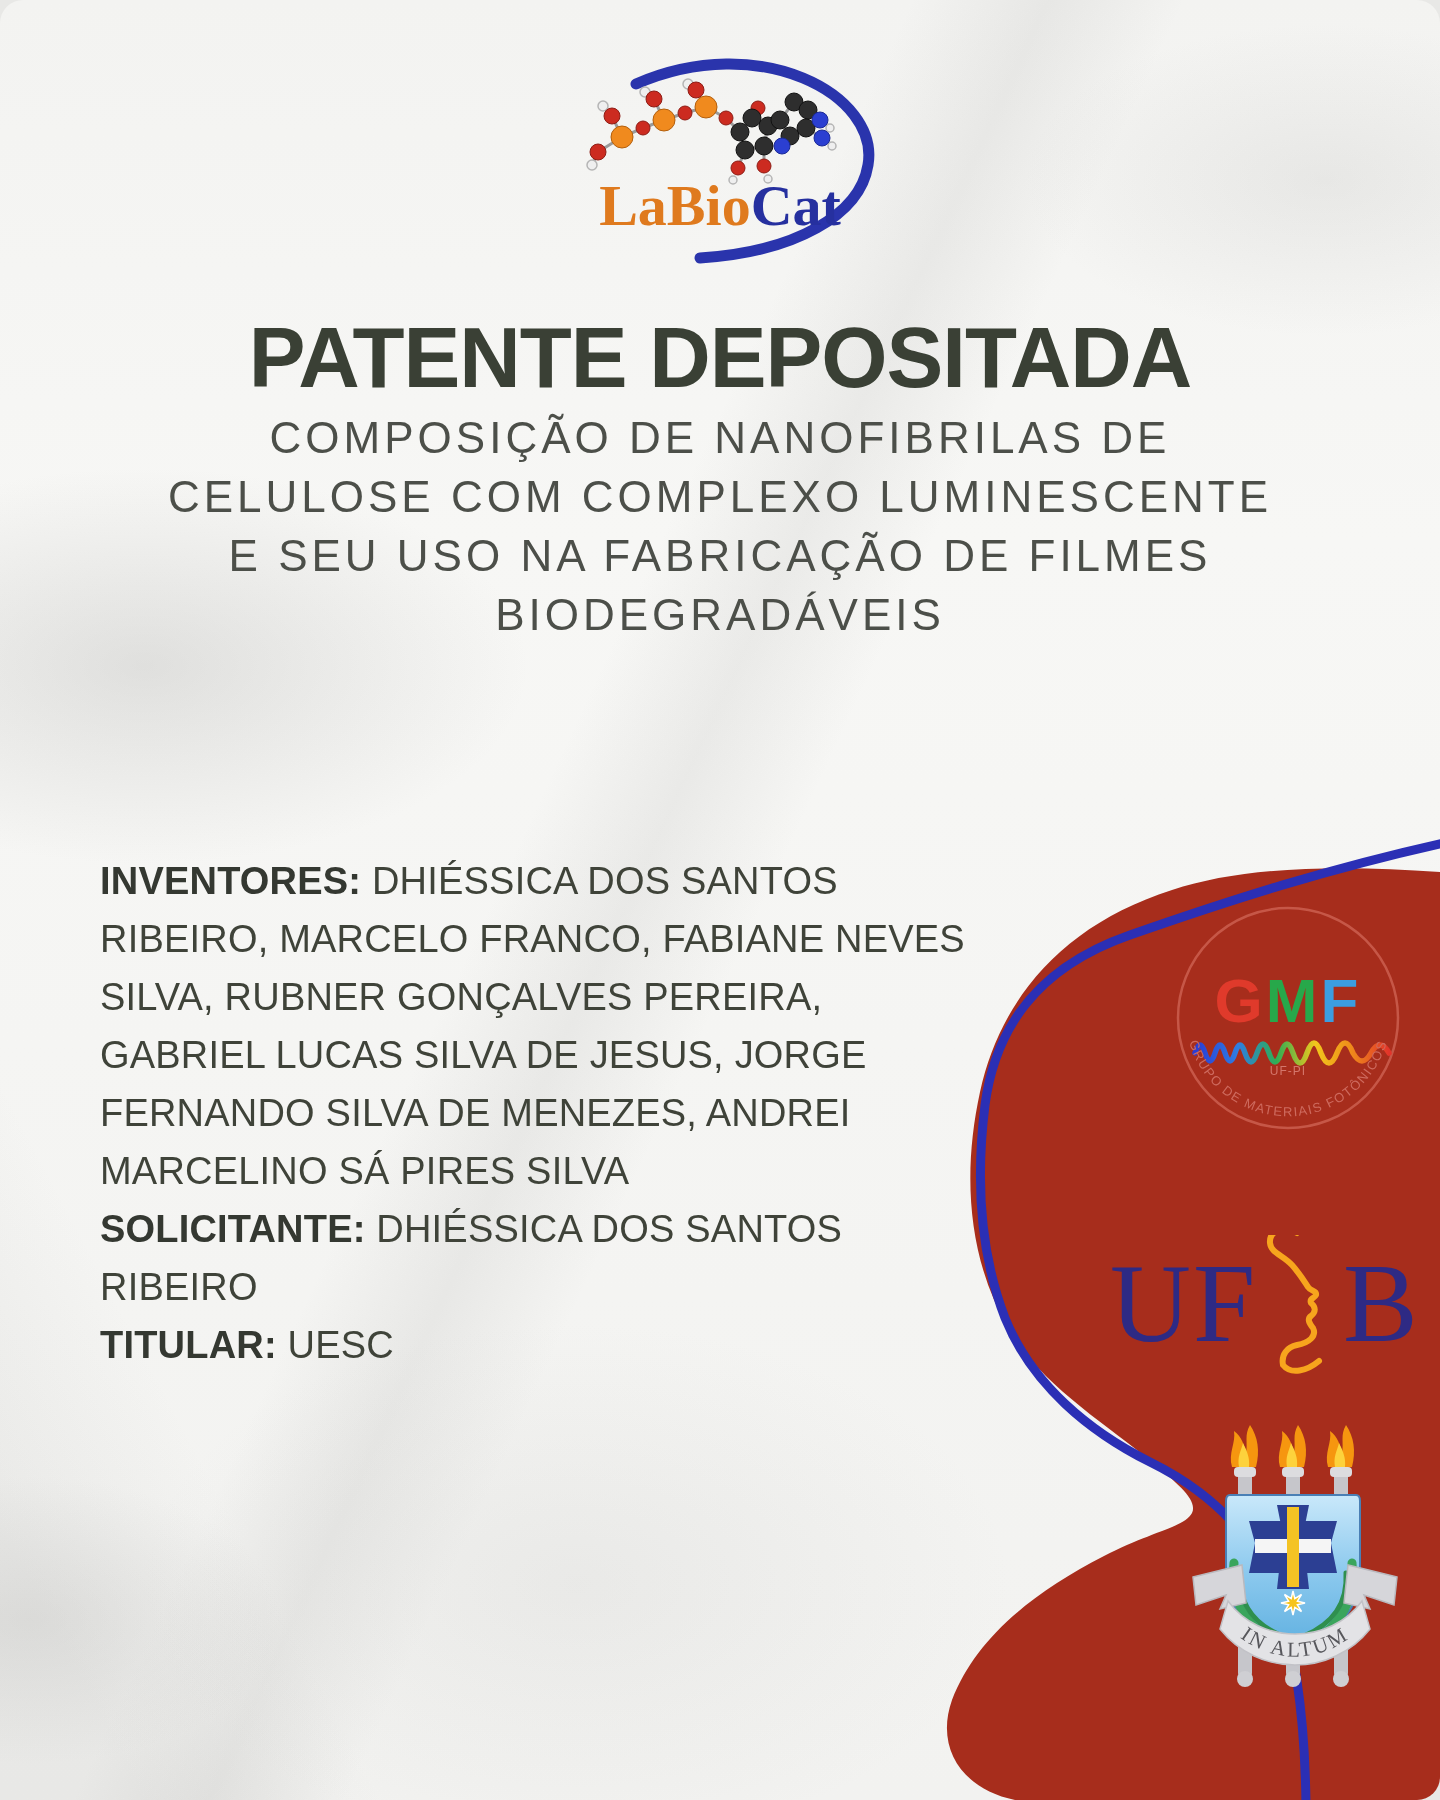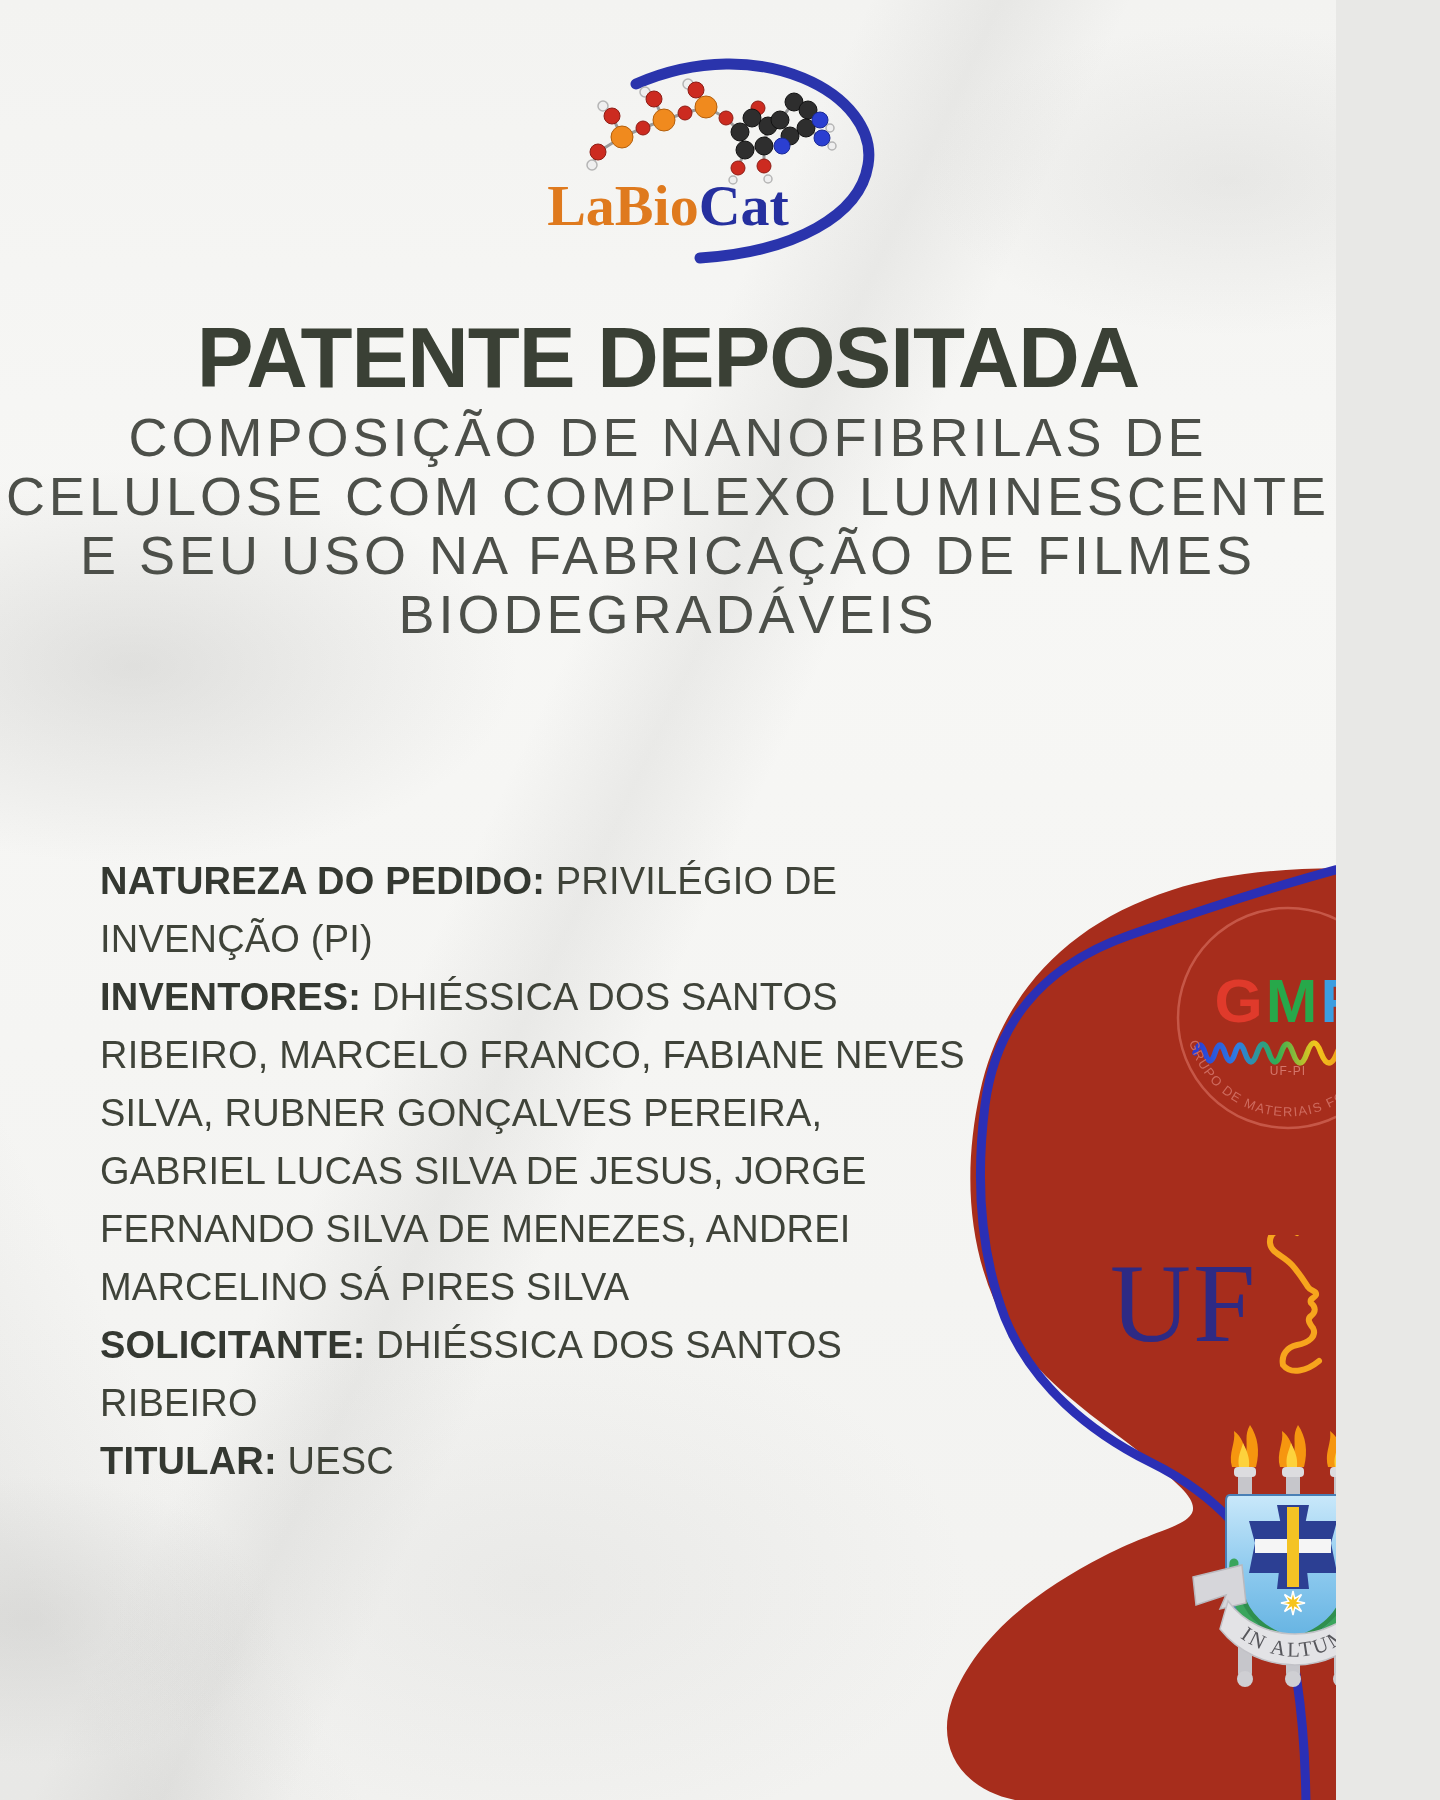--- a/index.html
+++ b/index.html
@@ -1,44 +1,45 @@
 <!DOCTYPE html>
 <html><head>
 <meta charset="utf-8">
 <style>
   html,body{margin:0;padding:0;background:#e8e8e6;}
   .poster{
-    position:relative;width:1336px;height:1800px;overflow:hidden;
+    position:relative;width:1440px;height:1800px;overflow:hidden;
     font-family:"Liberation Sans", sans-serif;
     background:
       radial-gradient(ellipse 620px 320px at 10% 37%, rgba(170,170,168,0.30), transparent 62%),
       radial-gradient(ellipse 500px 260px at 92% 10%, rgba(185,185,183,0.22), transparent 60%),
       radial-gradient(ellipse 700px 420px at 40% 88%, rgba(195,195,193,0.20), transparent 62%),
       radial-gradient(ellipse 420px 240px at 2% 90%, rgba(175,175,173,0.25), transparent 60%),
       linear-gradient(115deg, rgba(255,255,255,0) 40%, rgba(150,150,148,0.13) 46%, rgba(255,255,255,0) 52%),
       linear-gradient(62deg, rgba(160,160,158,0.12) 6%, rgba(255,255,255,0) 16%),
       linear-gradient(180deg, #f3f3f1 0%, #f7f7f5 30%, #f2f2f0 100%);
+    border-radius: 23px;
   }
   svg{display:block}
   .layer{position:absolute;left:0;top:0;width:1440px;height:1800px;}
   .brand-text{
     position:absolute;left:0;right:0;top:177px;text-align:center;
     font-family:"Liberation Serif", serif;font-weight:bold;font-size:58px;line-height:58px;
     letter-spacing:0px;
   }
   .brand-orange{color:#df7a1e;}
   .brand-blue{color:#26309f;}
   .page-title{
     position:absolute;left:0;right:0;top:314px;text-align:center;
     font-size:86px;line-height:86px;font-weight:bold;color:#3a4035;letter-spacing:-1px;
     transform:scaleX(0.99);
   }
   .subtitle{
     position:absolute;left:0;right:0;top:408px;text-align:center;
-    font-size:54px;line-height:59px;color:#4c4f49;letter-spacing:4px;font-weight:400;
+    font-size:44px;line-height:59px;color:#4c4f49;letter-spacing:4px;font-weight:400;
   }
   .details{
     position:absolute;left:100px;top:852px;width:870px;
     font-size:38px;line-height:58px;color:#3f4339;letter-spacing:0.2px;
   }
   .detail-label{font-weight:bold;color:#343831;}
   .gmf-letters{font-family:"Liberation Sans", sans-serif;font-weight:bold;}
   .abs{position:absolute;}
 </style>
 </head>
@@ -133,21 +134,20 @@
 
   <div class="page-title">PATENTE DEPOSITADA</div>
   <div class="subtitle">
     <div>COMPOSIÇÃO DE NANOFIBRILAS DE</div>
     <div>CELULOSE COM COMPLEXO LUMINESCENTE</div>
     <div>E SEU USO NA FABRICAÇÃO DE FILMES</div>
     <div>BIODEGRADÁVEIS</div>
   </div>
 
   <div class="details">
-      <div><span class="detail-label">NATUREZA DO PEDIDO: </span><span class="detail-value">PRIVILÉGIO DE INVENÇÃO (PI)</span></div>
       <div><span class="detail-label">INVENTORES: </span><span class="detail-value">DHIÉSSICA DOS SANTOS RIBEIRO, MARCELO FRANCO, FABIANE NEVES SILVA, RUBNER GONÇALVES PEREIRA, GABRIEL LUCAS SILVA DE JESUS, JORGE FERNANDO SILVA DE MENEZES, ANDREI MARCELINO SÁ PIRES SILVA</span></div>
       <div><span class="detail-label">SOLICITANTE: </span><span class="detail-value">DHIÉSSICA DOS SANTOS RIBEIRO</span></div>
       <div><span class="detail-label">TITULAR: </span><span class="detail-value">UESC</span></div>
     </div>
 
   <svg class="abs" style="left:1165px;top:885px" width="250" height="260" viewBox="0 0 250 260" aria-hidden="true">
     <defs>
       <linearGradient id="waveGrad" x1="30" x2="224" y1="0" y2="0" gradientUnits="userSpaceOnUse">
         <stop offset="0" stop-color="#2a3bd4"></stop>
           <stop offset="0.22" stop-color="#2f7de2"></stop>

